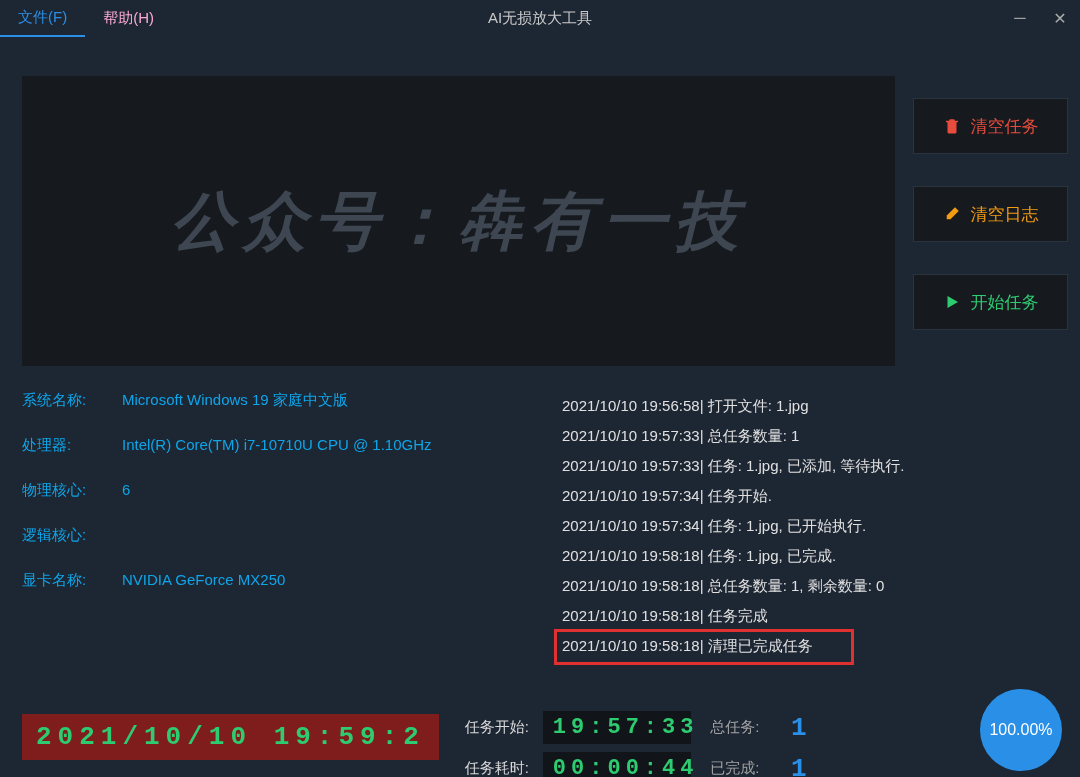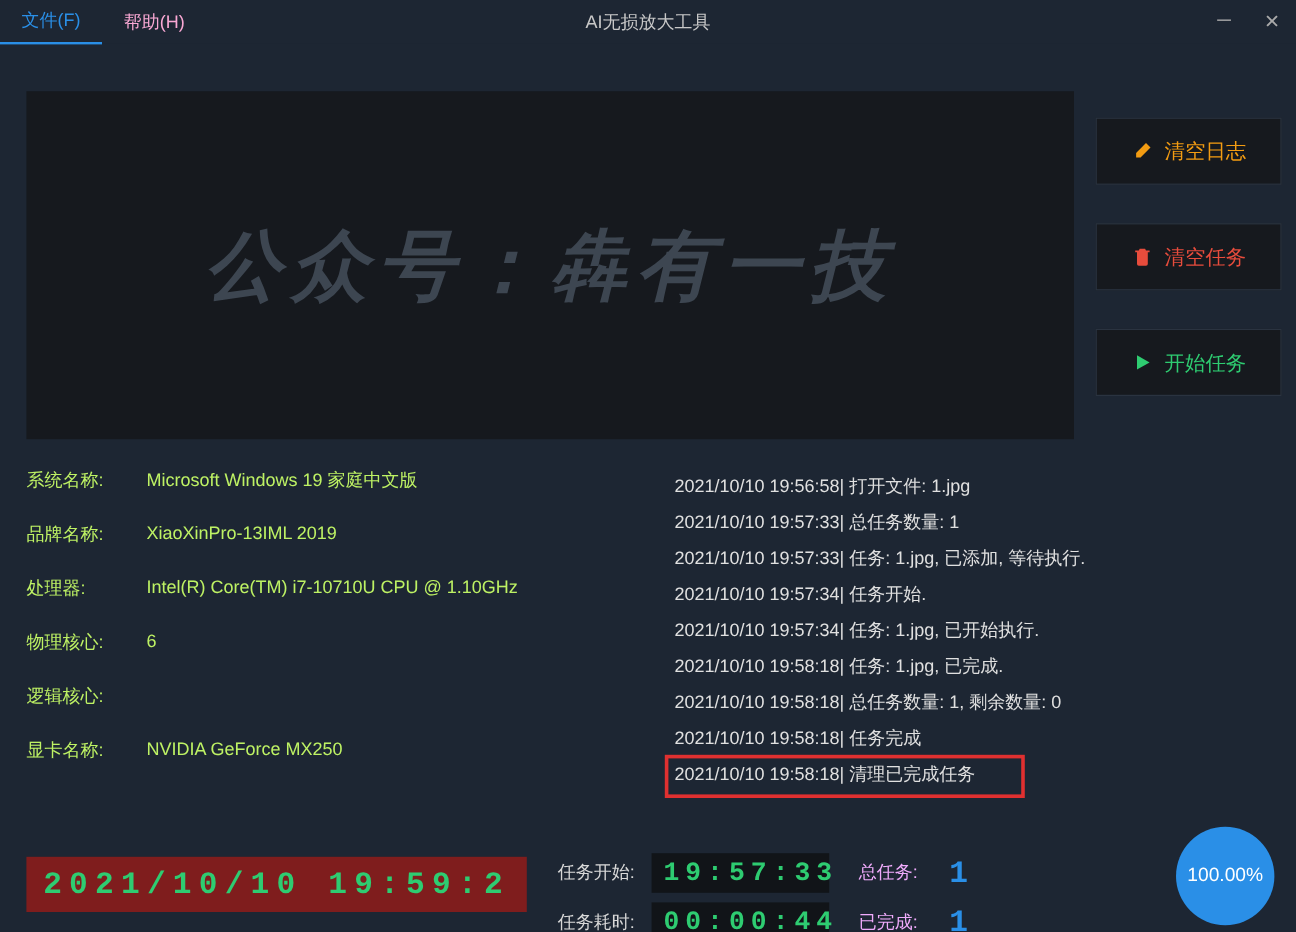--- a/index.html
+++ b/index.html
@@ -100,21 +100,21 @@
     padding: 25px 18px 0 22px;
     gap: 40px;
   }
   .sysinfo {
     flex: 0 0 500px;
   }
   .info-row {
     display: flex;
     margin-bottom: 26px;
     font-size: 15px;
-    color: #bef264;
+    color: #0ea5e9;
   }
   .info-label { width: 100px; }
   .info-value { flex: 1; }
   .log-area {
     flex: 1;
     font-size: 15px;
     color: #e0e0e0;
     line-height: 30px;
     position: relative;
   }
@@ -163,21 +163,21 @@
   .lcd-small {
     font-family: "Courier New", monospace;
     color: #2ecc71;
     font-size: 22px;
     letter-spacing: 5px;
     font-weight: bold;
     background: #111418;
     padding: 4px 10px;
     width: 148px;
   }
-  .count-label { width: 60px; color: #f0abfc; text-align:right;}
+  .count-label { width: 60px; color: #a3a3a3; text-align:center;}
   .count-val {
     font-family: "Courier New", monospace;
     color: #2a8fe7;
     font-size: 26px;
     font-weight: bold;
     width: 40px;
     text-align: center;
   }
   .progress-circle {
     position: absolute;
@@ -205,56 +205,52 @@
     <div class="win-btn">─</div>
     <div class="win-btn">✕</div>
   </div>
 </div>
 
 <div class="main-area">
   <div class="preview-box">
     <div class="preview-text">公众号：犇有一技</div>
   </div>
   <div class="side-buttons">
+    <div class="side-btn red">
+      <span class="icon">
+        <svg viewBox="0 0 24 24" fill="#e74c3c" width="18" height="18">
+            <path d="M6 7h12v13a2 2 0 0 1-2 2H8a2 2 0 0 1-2-2V7zm3-4h6l1 2h4v2H4V5h4l1-2z"></path>
+          </svg>
+      </span>
+      <span>清空任务</span>
+    </div>
     <div class="side-btn orange">
       <span class="icon">
         <svg viewBox="0 0 24 24" fill="#f39c12" width="18" height="18">
             <path d="M16 3l5 5-11 11H5v-5L16 3z"></path>
           </svg>
       </span>
       <span>清空日志</span>
     </div>
-    <div class="side-btn red">
-      <span class="icon">
-        <svg viewBox="0 0 24 24" fill="#e74c3c" width="18" height="18">
-            <path d="M6 7h12v13a2 2 0 0 1-2 2H8a2 2 0 0 1-2-2V7zm3-4h6l1 2h4v2H4V5h4l1-2z"></path>
-          </svg>
-      </span>
-      <span>清空任务</span>
-    </div>
     <div class="side-btn green">
       <span class="icon">
         <svg viewBox="0 0 24 24" fill="#2ecc71" width="18" height="18">
             <path d="M6 4l14 8-14 8V4z"></path>
           </svg>
       </span>
       <span>开始任务</span>
     </div>
   </div>
 </div>
 
 <div class="info-log-area">
   <div class="sysinfo">
     <div class="info-row">
         <div class="info-label">系统名称:</div>
         <div class="info-value">Microsoft Windows 19 家庭中文版</div>
-      </div>
-    <div class="info-row">
-        <div class="info-label">品牌名称:</div>
-        <div class="info-value">XiaoXinPro-13IML 2019</div>
       </div>
     <div class="info-row">
         <div class="info-label">处理器:</div>
         <div class="info-value">Intel(R) Core(TM) i7-10710U CPU @ 1.10GHz</div>
       </div>
     <div class="info-row">
         <div class="info-label">物理核心:</div>
         <div class="info-value">6</div>
       </div>
     <div class="info-row">

